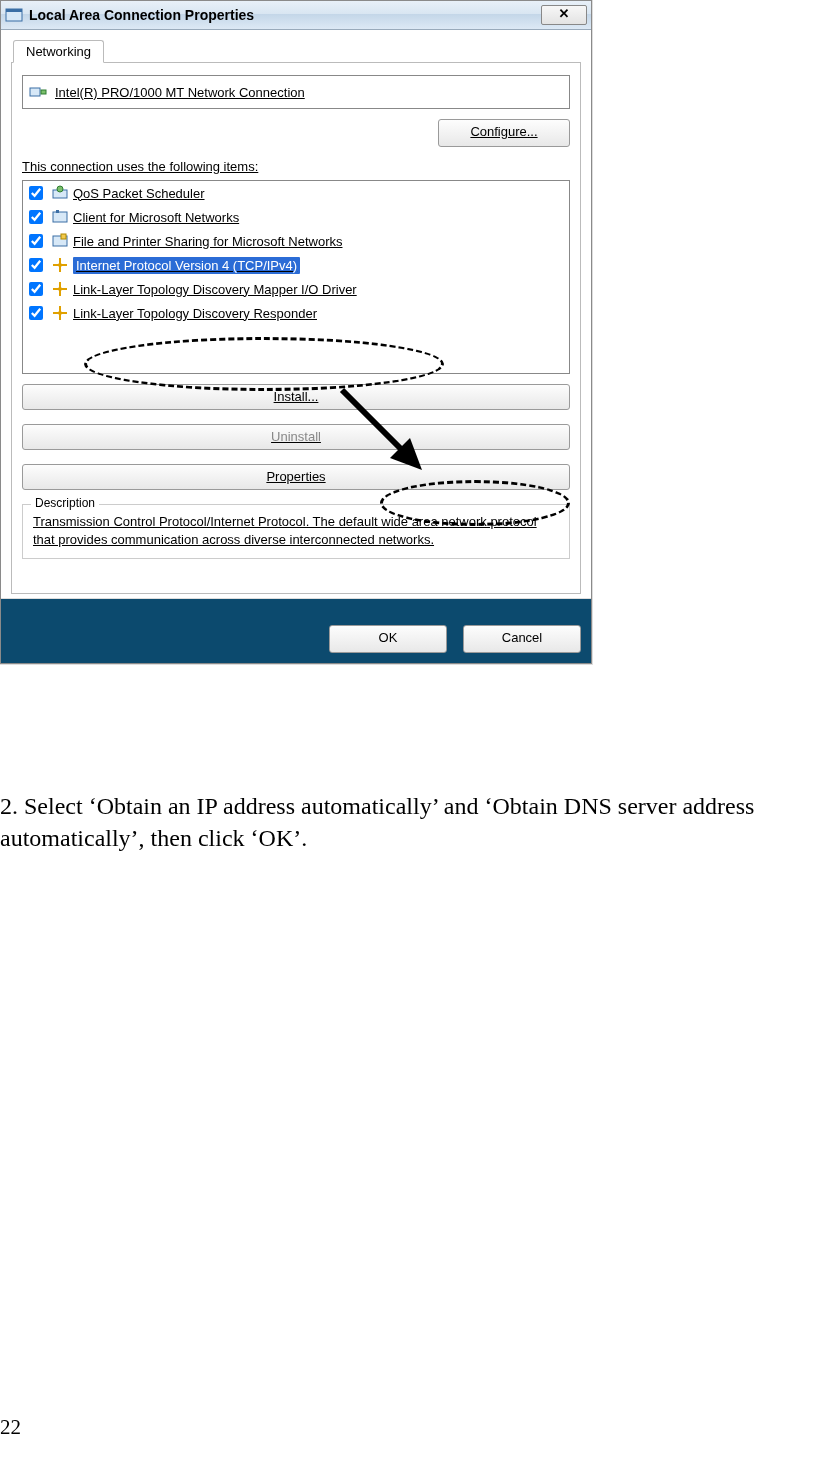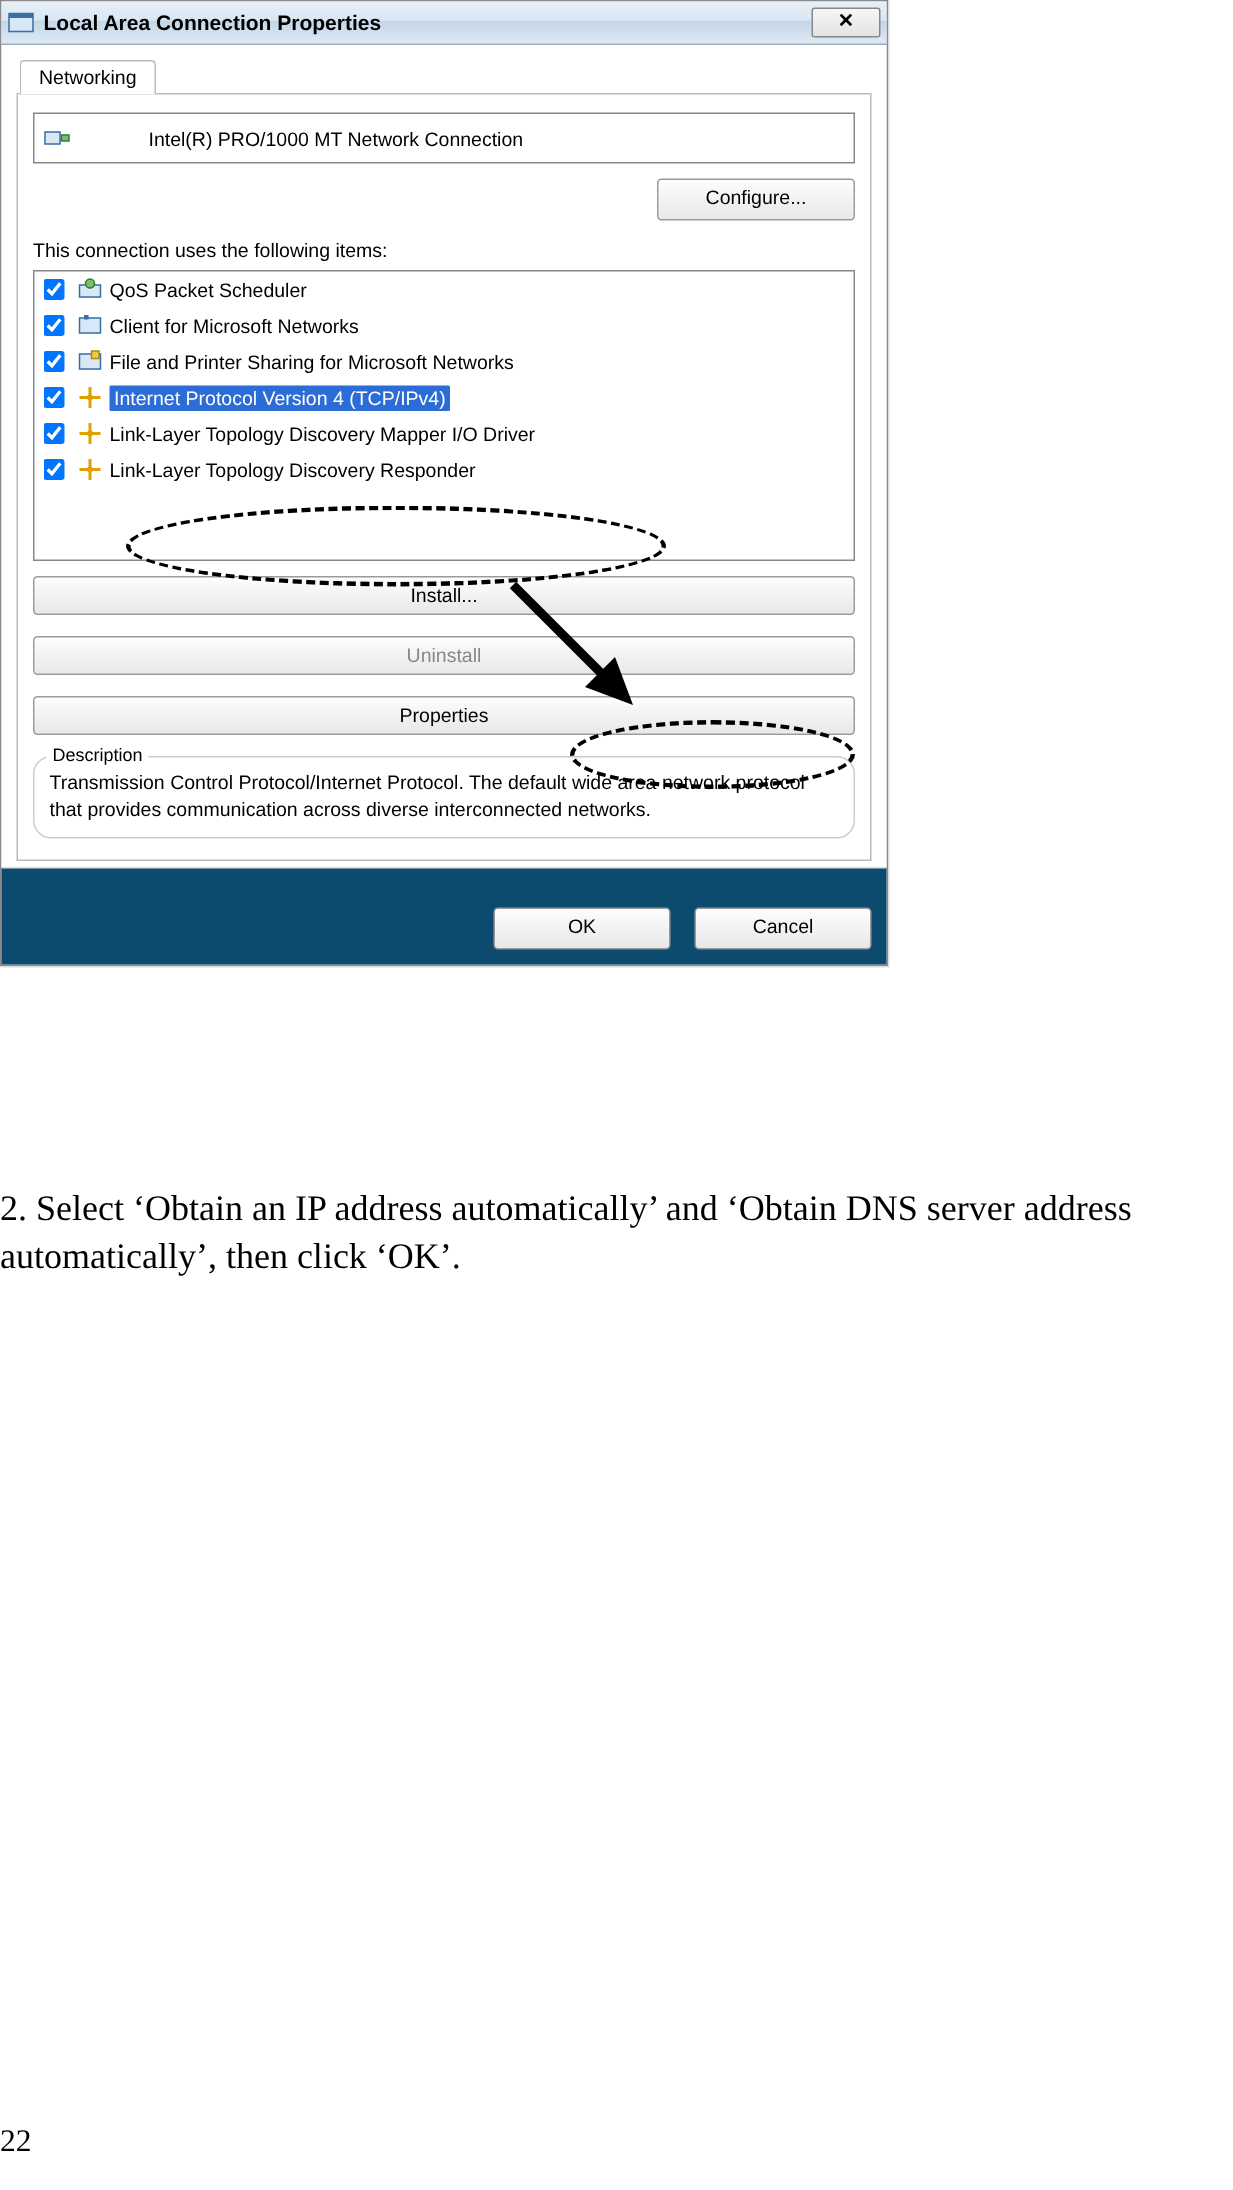--- a/index.html
+++ b/index.html
@@ -47,20 +47,21 @@
     border-radius: 2px;
     text-align: center;
     line-height: 16px;
     font-weight: bold;
     font-size: 13px;
     cursor: pointer;
   }
   .dialog-body {
     background: #fff;
     padding: 8px 10px 4px 10px;
+    text-decoration: underline;
   }
   .tabstrip {
     position: relative;
     height: 24px;
     border-bottom: 1px solid #bbb;
     margin-bottom: 0;
   }
   .tab {
     position: absolute;
     top: 2px; left: 2px;
@@ -81,21 +82,20 @@
     margin: 4px 0 6px 0;
   }
   .connect-box {
     border: 1px solid #888;
     background: #fff;
     height: 32px;
     display: flex;
     align-items: center;
     padding: 0 6px;
     font-size: 13px;
-    gap: 44px;
   }
   .nic-icon {
     width: 18px;
     height: 18px;
     margin-right: 8px;
   }
   .btnrow {
     display: flex;
     justify-content: flex-end;
     margin: 10px 0 12px 0;
@@ -146,25 +146,25 @@
   }
   .three-btn {
     display: flex;
     gap: 14px;
     margin: 10px 0 14px 0;
     flex-direction: column;
   }
   .three-btn .btn { flex: 1; min-width: 0; margin: 0;}
   .group {
     border: 1px solid #ccc;
-    border-radius: 12px;
+    border-radius: 0;
     padding: 8px 10px 10px 10px;
     position: relative;
     font-size: 13px;
-    margin-bottom: 4px;
+    margin-bottom: 24px;
   }
   .group .legend {
     position: absolute;
     top: -9px; left: 8px;
     background: #fff;
     padding: 0 4px;
     font-size: 12px;
   }
   .footer-btns {
     display: flex;

